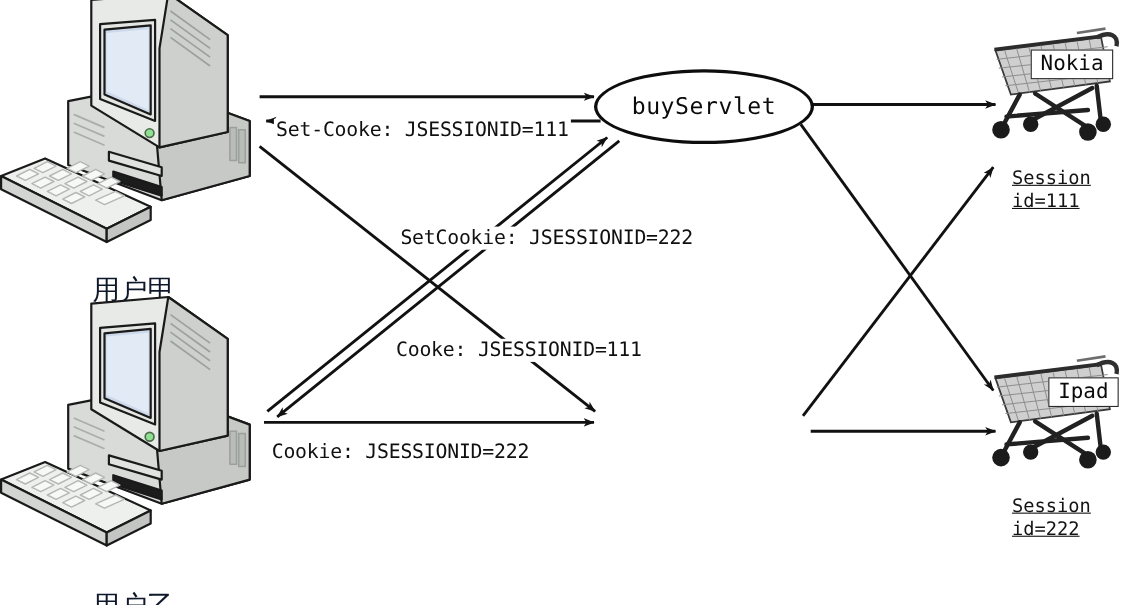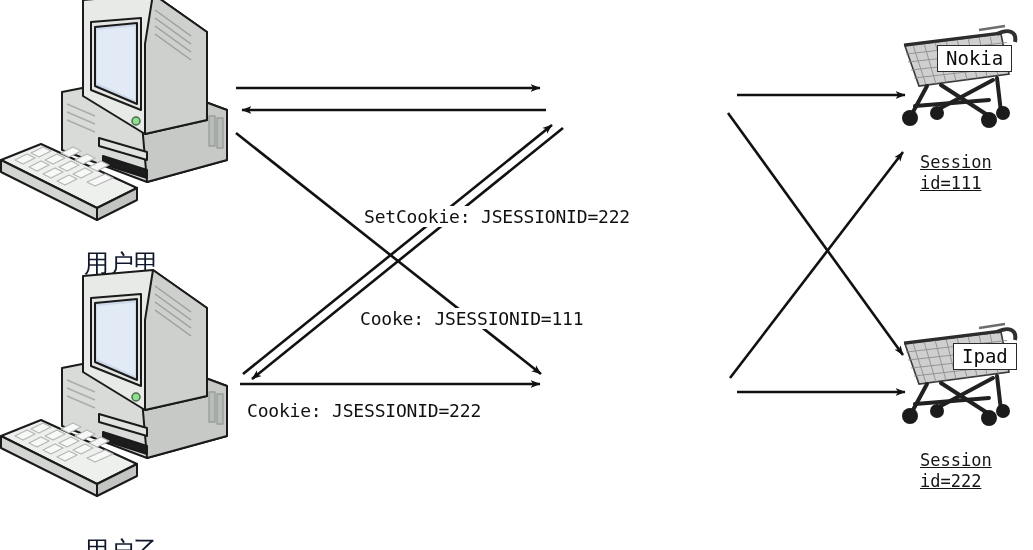--- a/index.html
+++ b/index.html
@@ -233,22 +233,26 @@
           <path d="M66,161 L78,155 L86,159 L74,165 Z"></path>
           <path d="M80,168 L92,162 L100,166 L88,172 Z"></path>
           <path d="M94,175 L106,169 L114,173 L102,179 Z"></path>
           <path d="M92,190 L110,182 L118,186 L100,194 Z"></path>
         </g>
       </g>
     </svg>
   </div>
   <div class="user-caption" style="left:84px; top:522px;margin-top:12px;">用户乙</div>
 
-
-
+  <div class="servlet" style="left:540px; top:63px; width:200px; height:68px;">
+    <span>buyServlet</span>
+  </div>
+
+
+  <div class="edge-label" style="left:249px; top:108px;">Set-Cooke: JSESSIONID=111</div>
 
   <div class="edge-label" style="left:362px; top:182px;margin-top:24px;">SetCookie: JSESSIONID=222</div>
 
   <div class="edge-label" style="left:358px; top:308px;">Cooke: JSESSIONID=111</div>
 
   <div class="edge-label" style="left:245px; top:400px;">Cookie: JSESSIONID=222</div>
 
   <div class="cart" style="left:893px; top:12px;">
     <svg viewBox="0 0 130 125" width="130" height="125">
 

